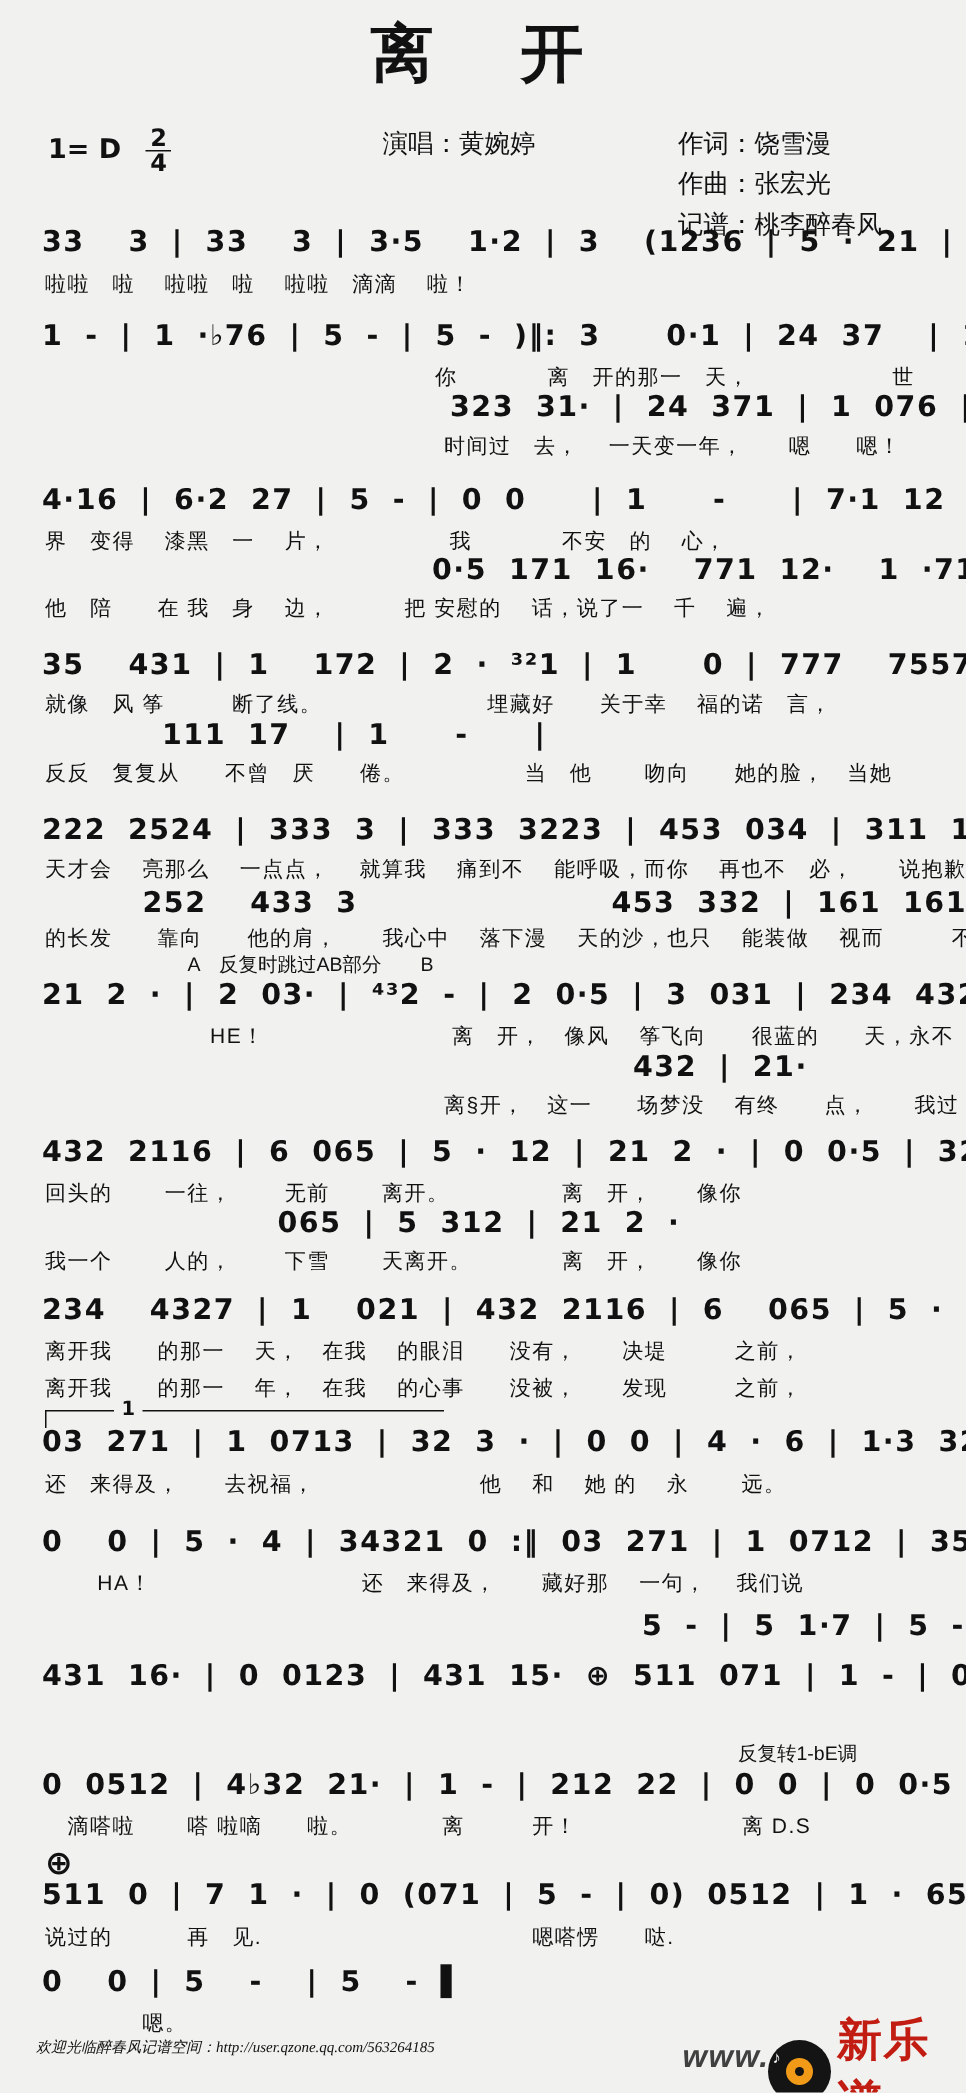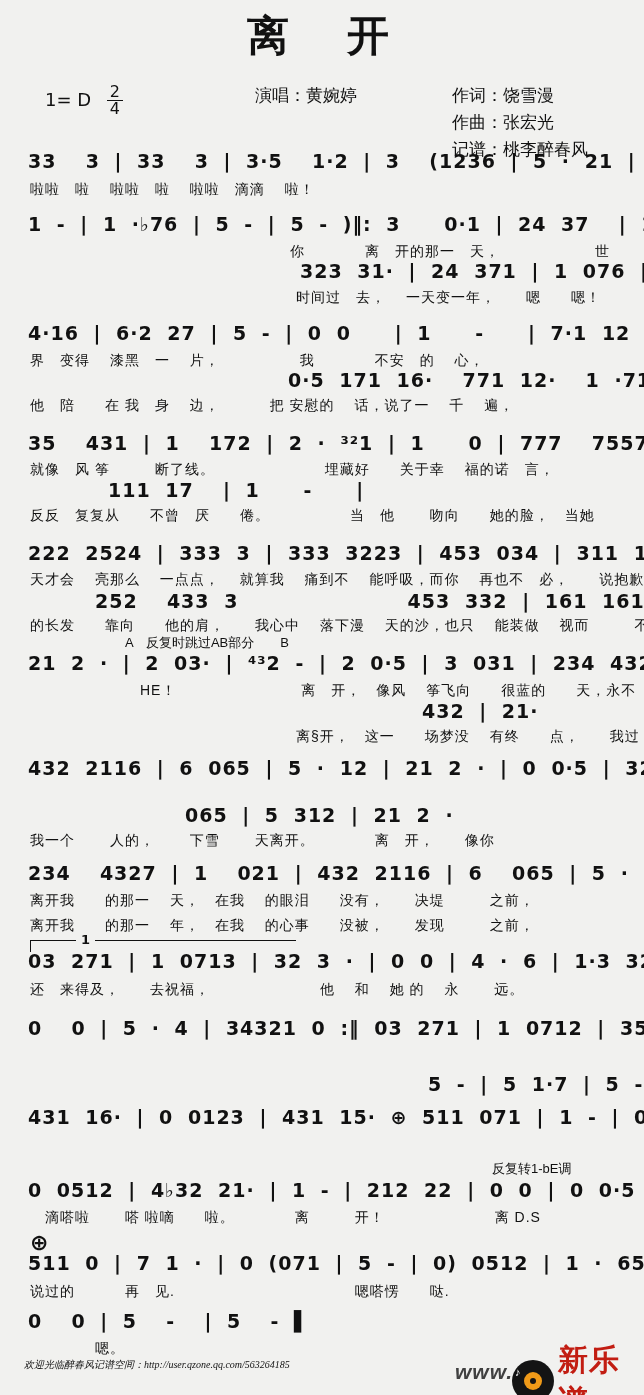--- a/index.html
+++ b/index.html
@@ -7,21 +7,21 @@
   #sheet{position:relative;width:644px;height:1395px;background:#f1f1ef;color:#111;
          font-family:"Liberation Sans",sans-serif;overflow:hidden}
   .n{position:absolute;font-family:"DejaVu Sans",sans-serif;font-weight:bold;
      font-size:19px;letter-spacing:1px;word-spacing:7px;white-space:pre}
   .ly{position:absolute;font-size:14px;white-space:pre;letter-spacing:1px}
   .ann{position:absolute;font-size:13px;white-space:pre}
   .title{position:absolute;top:8px;width:100%;text-align:center;font-size:42px;
          font-weight:bold;letter-spacing:8px;font-family:"DejaVu Serif",serif}
   .subtitle{position:absolute;top:60px;width:100%;text-align:center;font-size:15px}
   .credit{position:absolute;font-size:17px;white-space:pre}
-  .keysig{position:absolute;top:84px;left:45px;font-size:18px;font-weight:normal;
+  .keysig{position:absolute;top:84px;left:32px;font-size:18px;font-weight:bold;
           font-family:"DejaVu Sans",sans-serif}
   .ts{display:inline-block;vertical-align:middle;text-align:center;line-height:1;
       margin-left:10px;font-size:16px}
   .ts .num{display:block;border-bottom:1.5px solid #111;padding:0 3px}
   .ts .den{display:block;padding:0 3px}
   .volta{position:absolute;height:11px;border-top:1.5px solid #111;border-left:1.5px solid #111}
   .volta span{position:absolute;top:-9px;left:45px;background:#f1f1ef;padding:0 5px;
               font-size:13px;font-weight:bold;font-family:"DejaVu Sans",sans-serif}
   .coda{position:absolute;font-size:22px;font-weight:bold;font-family:"DejaVu Sans",sans-serif}
   .footer{position:absolute;top:1358px;left:24px;font-size:10px;font-style:italic;
@@ -80,34 +80,36 @@
   <div class="n" style="top:589px;left:95px">252  433 3 　　　　　　　 453 332 | 161 161 | 1 022 |</div>
   <div class="ly" style="top:617px;left:30px">的长发　　靠向　　他的肩，　　我心中　 落下漫　 天的沙，也只　 能装做　 视而　　　不见。</div>
 
   <div class="ann" style="top:634px;left:125px">A　反复时跳过AB部分　　B</div>
   <div class="n" style="top:652px;left:28px">21 2 · | 2 03· | ⁴³2 - | 2 0·5 | 3 031 | 234 4327 | 1 021 |</div>
   <div class="ly" style="top:682px;left:140px">HE！　　　　　　　　 离　开，　像风　 筝飞向　　很蓝的　　天，永不</div>
   <div class="n" style="top:700px;left:422px">432 | 21·</div>
   <div class="ly" style="top:728px;left:296px">离§开，　这一　　场梦没　 有终　　点，　　我过</div>
 
   <div class="n" style="top:757px;left:28px">432 2116 | 6 065 | 5 · 12 | 21 2 · | 0 0·5 | 323 031 |</div>
+  <div class="ly" style="top:787px;left:30px">回头的　　 一往，　　 无前　　 离开。　　　　　离　开，　　像你</div>
   <div class="n" style="top:804px;left:185px">065 | 5 312 | 21 2 ·</div>
   <div class="ly" style="top:832px;left:30px">我一个　　 人的，　　 下雪　　 天离开。　　　　离　开，　　像你</div>
 
   <div class="n" style="top:862px;left:28px">234  4327 | 1  021 | 432 2116 | 6  065 | 5 · 12 | 21 2· |</div>
   <div class="ly" style="top:892px;left:30px">离开我　　的那一　 天，　在我　 的眼泪　　没有，　　决堤　　　之前，</div>
   <div class="ly" style="top:917px;left:30px">离开我　　的那一　 年，　在我　 的心事　　没被，　　发现　　　之前，</div>
 
   <div class="volta" style="top:940px;left:30px;width:265px">
     <span>1</span>
   </div>
   <div class="n" style="top:950px;left:28px">03 271 | 1 0713 | 32 3 · | 0 0 | 4 · 6 | 1·3 321 | 1 - |</div>
   <div class="ly" style="top:981px;left:30px">还　来得及，　　去祝福，　　　　　　　 他　 和　 她 的　 永　　 远。</div>
 
   <div class="n" style="top:1017px;left:28px">0  0 | 5 · 4 | 34321 0 :‖ 03 271 | 1 0712 | 35· 0123 |</div>
+  <div class="ly" style="top:1047px;left:30px">　　 HA！　　　　　　　　　 还　来得及，　　藏好那　 一句，　 我们说</div>
 
   <div class="n" style="top:1073px;left:428px">5 - | 5 1·7 | 5 - |</div>
   <div class="n" style="top:1106px;left:28px">431 16· | 0 0123 | 431 15· ⊕ 511 071 | 1 - | 0 0   | 0 0 |</div>
 
   <div class="ann" style="top:1160px;left:492px">反复转1-bE调</div>
   <div class="n" style="top:1179px;left:28px">0 0512 | 4♭32 21· | 1 - | 212 22 | 0 0 | 0 0·5 ‖</div>
   <div class="ly" style="top:1209px;left:30px">　滴嗒啦　　 嗒 啦嘀　　啦。　　　　离　　　开！　　　　　　　 离 D.S</div>
 
   <div class="coda" style="top:1230px;left:30px">⊕</div>
   <div class="n" style="top:1252px;left:28px">511 0 | 7 1 · | 0 (071 | 5 - | 0) 0512 | 1 · 65 | 0 0 |</div>

